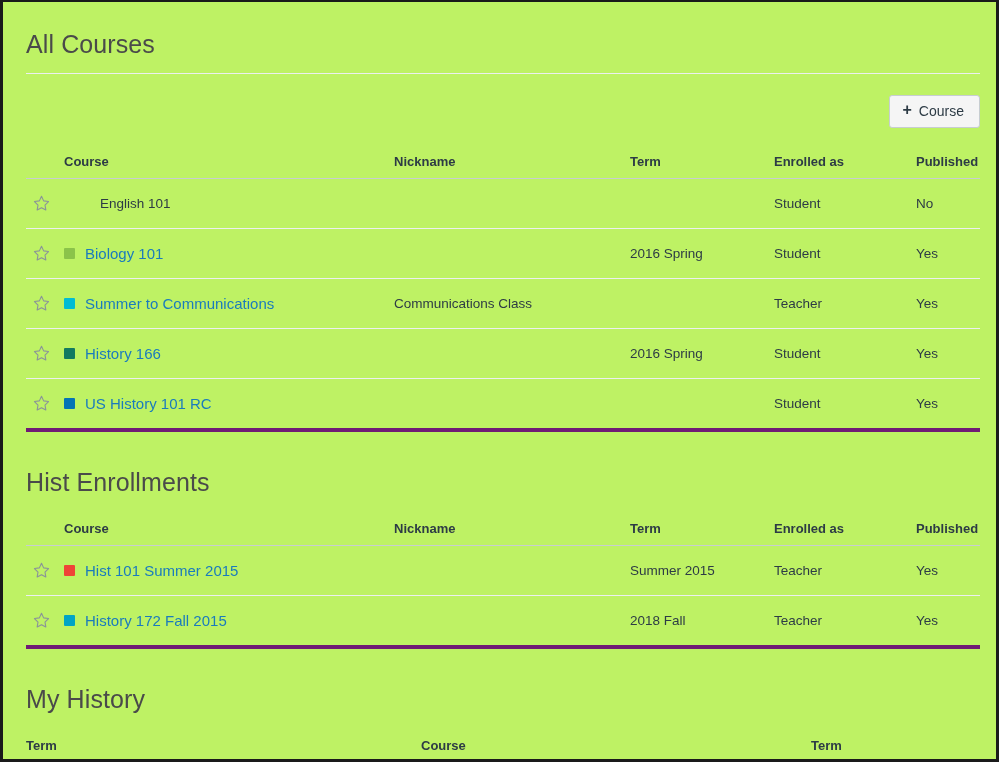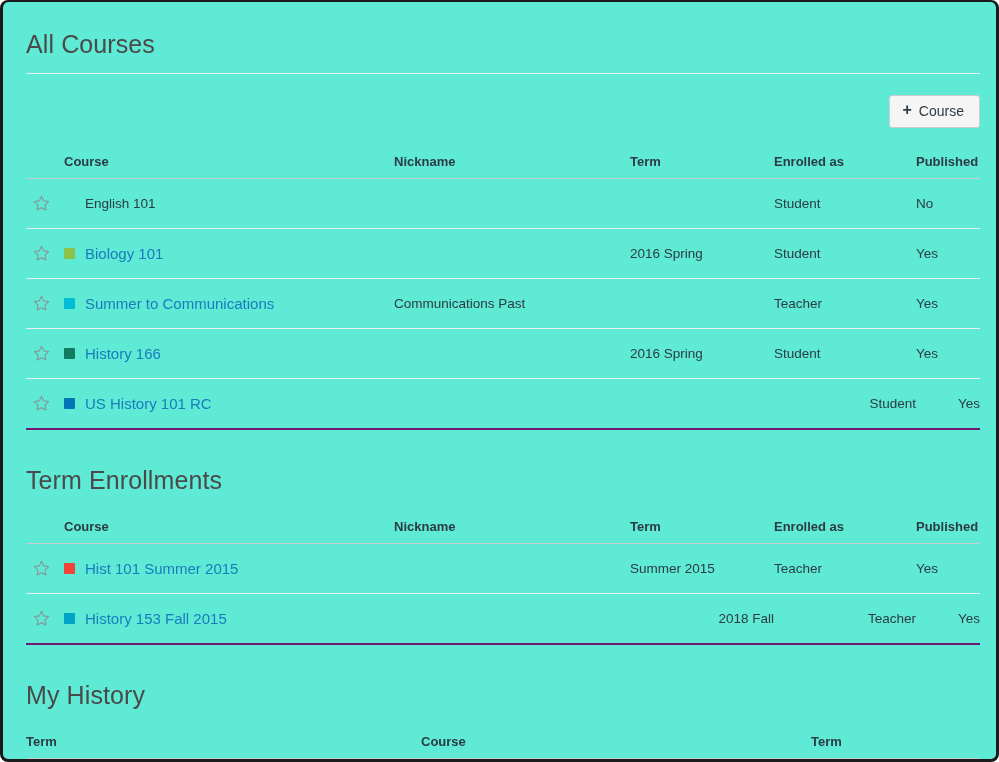--- a/index.html
+++ b/index.html
@@ -17,22 +17,21 @@
   .page-frame {
     position: absolute;
     left: 0; top: 0;
     width: 999px;
     height: 762px;
     box-sizing: border-box;
     border-left: 3px solid #1a1a1a;
     border-right: 3px solid #1a1a1a;
     border-top: 2px solid #1a1a1a;
     border-bottom: 3px solid #1a1a1a;
-    background: #5eead4;
-    border-radius: 8px;
+    background: #bef264;
   }
   .content {
     position: absolute;
     left: 23px;
     top: 0;
     width: 954px;
     height: 100%;
   }
 
   
@@ -94,22 +93,21 @@
     vertical-align: bottom;
   }
   table.ctable td {
     padding: 16px 0 16px 0;
     border-bottom: 1px solid #eceff1;
     color: #2d3b45;
     vertical-align: middle;
     height: 15px;
   }
   table.ctable tbody tr:last-child td {
-    border-bottom: 2px solid #701a75;
-    text-align: right;
+    border-bottom: 4px solid #701a75;
   }
 
   
   .col-star   { width: 38px; }
   .col-course { width: 330px; }
   .col-nick   { width: 236px; }
   .col-term   { width: 144px; }
   .col-role   { width: 142px; }
   .col-pub    { width: 64px; }
 
@@ -144,20 +142,21 @@
   .swatch.blank { visibility: hidden; }
   a.course-link {
     color: #1a7bbd;
     text-decoration: none;
     font-size: 15px;
     cursor: pointer;
   }
   span.course-plain {
     color: #2d3b45;
     font-size: 13.5px;
+    margin-left: 15px;
   }
 
   
   .sp-courses-title { padding-top: 28px; }
   .sp-table-top { margin-top: 26px; }
   .sp-section-gap { margin-top: 36px; }
   .sp-past-table { margin-top: 24px; }
   .sp-groups-table { margin-top: 24px; }
 </style>
 </head>
@@ -246,21 +245,21 @@
                   <path d="M10 1.6l2.5 5.3 5.8.8-4.2 4.1 1 5.8-5.1-2.7-5.1 2.7 1-5.8L1.7 7.7l5.8-.8z" fill="none" stroke="#8a9399" stroke-width="1.3" stroke-linejoin="round"></path>
                 </svg>
             </span>
           </td>
           <td>
             <div class="course-cell-inner">
               <span class="swatch" style="background:#00bcd4"></span>
               <a class="course-link" href="#">Summer to Communications</a>
             </div>
           </td>
-          <td>Communications Past</td>
+          <td>Communications Class</td>
           <td></td>
           <td>Teacher</td>
           <td>Yes</td>
         </tr>
 
         <tr>
           <td class="star-cell">
             <span class="star-icon">
               <svg viewBox="0 0 20 20" width="17" height="17">
                   <path d="M10 1.6l2.5 5.3 5.8.8-4.2 4.1 1 5.8-5.1-2.7-5.1 2.7 1-5.8L1.7 7.7l5.8-.8z" fill="none" stroke="#8a9399" stroke-width="1.3" stroke-linejoin="round"></path>
@@ -296,21 +295,21 @@
           <td></td>
           <td></td>
           <td>Student</td>
           <td>Yes</td>
         </tr>
 
       </tbody>
     </table>
 
     <div class="sp-section-gap">
-      <h1 class="section-title">Term Enrollments</h1>
+      <h1 class="section-title">Hist Enrollments</h1>
     </div>
 
     <table class="ctable sp-past-table">
       <colgroup>
         <col class="col-star">
           <col class="col-course">
           <col class="col-nick">
         <col class="col-term">
           <col class="col-role">
           <col class="col-pub">
@@ -351,21 +350,21 @@
           <td class="star-cell">
             <span class="star-icon">
               <svg viewBox="0 0 20 20" width="17" height="17">
                   <path d="M10 1.6l2.5 5.3 5.8.8-4.2 4.1 1 5.8-5.1-2.7-5.1 2.7 1-5.8L1.7 7.7l5.8-.8z" fill="none" stroke="#8a9399" stroke-width="1.3" stroke-linejoin="round"></path>
                 </svg>
             </span>
           </td>
           <td>
             <div class="course-cell-inner">
               <span class="swatch" style="background:#00a4c6"></span>
-              <a class="course-link" href="#">History 153 Fall 2015</a>
+              <a class="course-link" href="#">History 172 Fall 2015</a>
             </div>
           </td>
           <td></td>
           <td>2018 Fall</td>
           <td>Teacher</td>
           <td>Yes</td>
         </tr>
 
       </tbody>
     </table>

